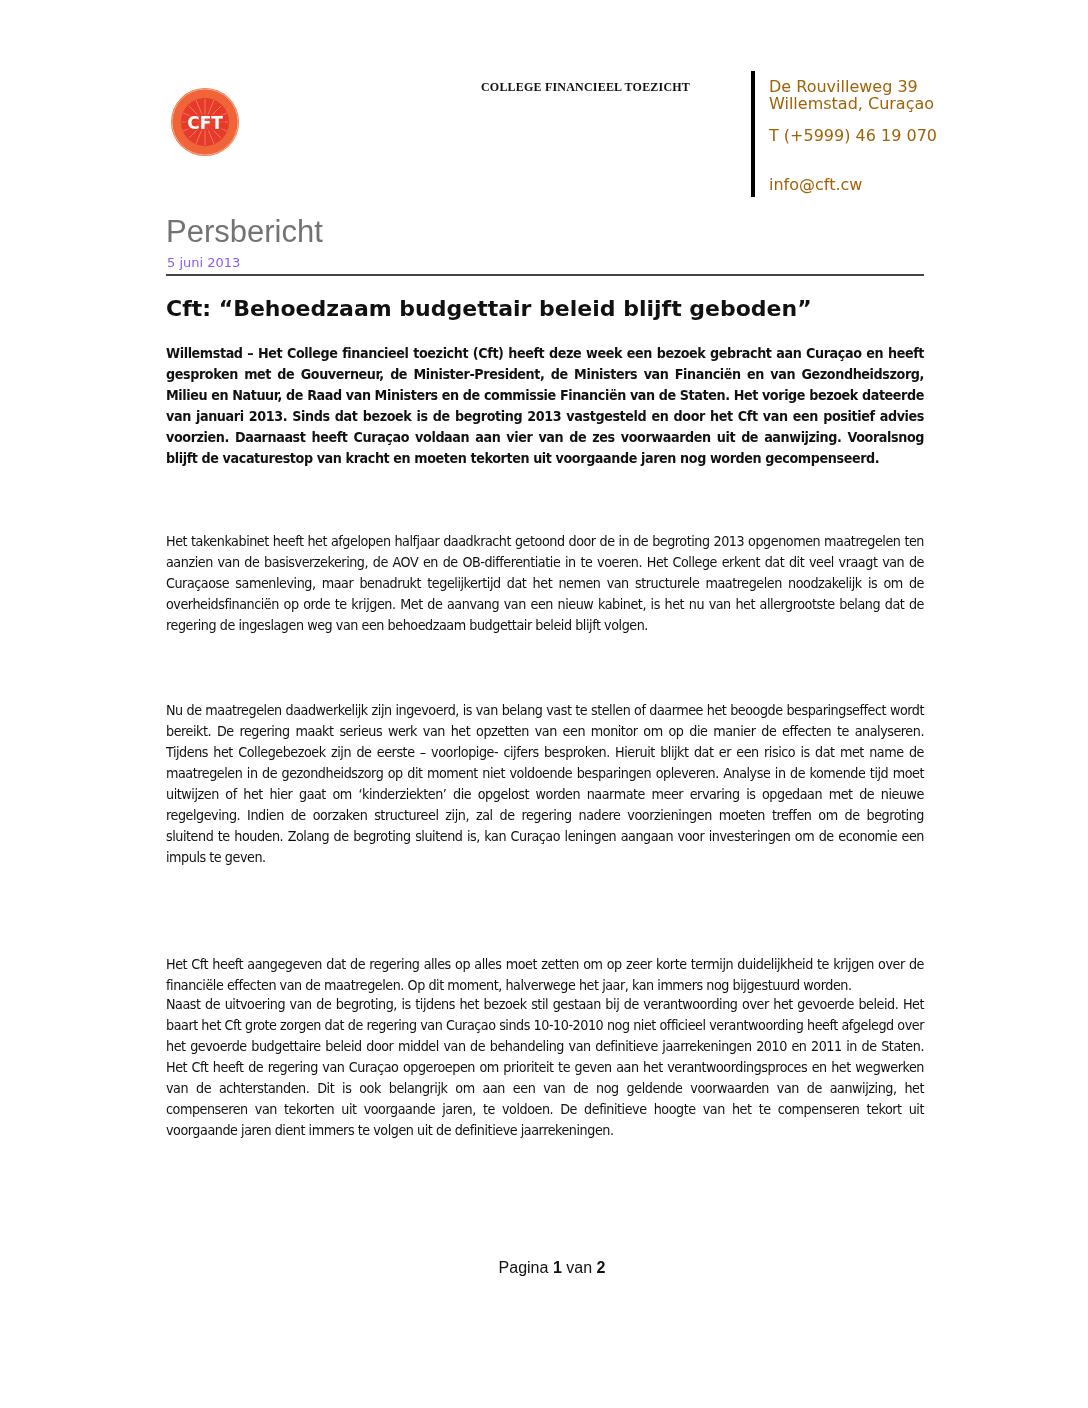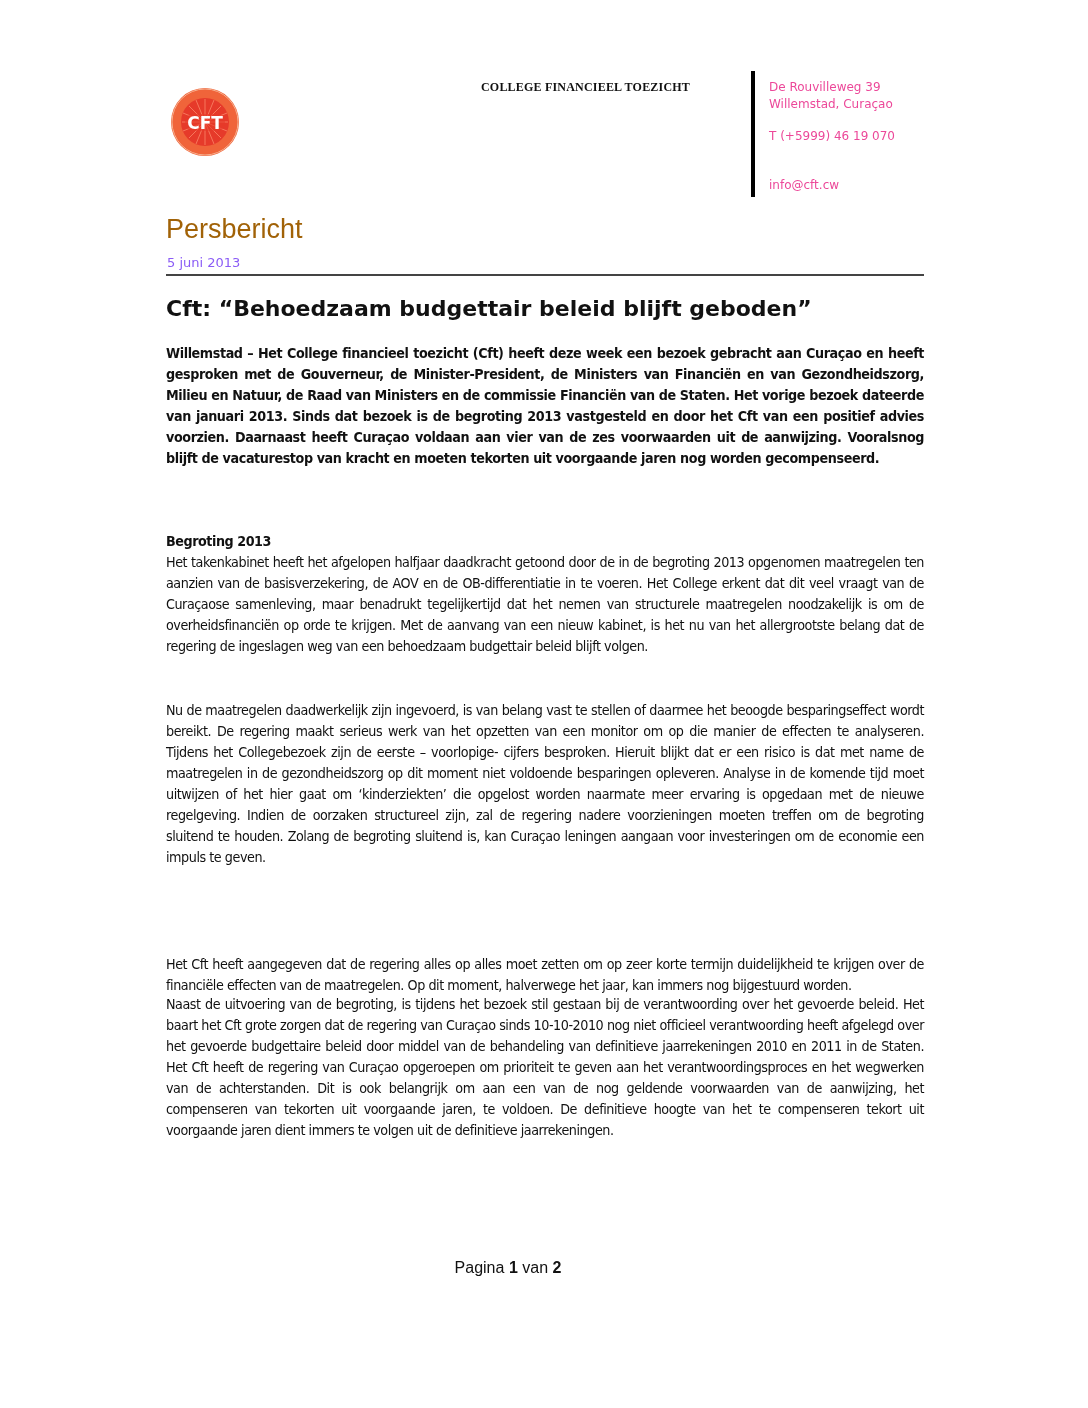--- a/index.html
+++ b/index.html
@@ -2,39 +2,39 @@
 <html><head>
 <meta charset="utf-8">
 <style>
   html, body { margin: 0; padding: 0; background: #ffffff; }
   body { width: 1088px; height: 1408px; position: relative; overflow: hidden;
          font-family: "DejaVu Sans", sans-serif; color: #111; }
   .logo { position: absolute; left: 170px; top: 87px; width: 70px; height: 70px; }
   .org-name { position: absolute; left: 481px; top: 80px; font-size: 12px; font-weight: bold;
               letter-spacing: 0.2px; font-family: Liberation Serif, serif; }
   .vbar { position: absolute; left: 751px; top: 71px; width: 4px; height: 126px; background: #000; }
-  .address { position: absolute; left: 769px; top: 79px; font-size: 12px; line-height: 16.5px; color:#ec4899; }
+  .address { position: absolute; left: 769px; top: 79px; font-size: 16px; line-height: 16.5px; color:#a16207; }
   .address .gap1 { height: 16px; }
   .address .gap2 { height: 32px; }
-  .title { position: absolute; left: 166px; top: 214px; font-size: 27px; font-weight: normal;
-           font-family: "Liberation Sans", sans-serif; color:#a16207; }
+  .title { position: absolute; left: 166px; top: 214px; font-size: 31px; font-weight: normal;
+           font-family: "Liberation Sans", sans-serif; color:#737373; }
   .date { position: absolute; left: 167px; top: 255px; font-size: 13px; color:#8b5cf6; }
   .hr { position: absolute; left: 166px; top: 274px; width: 758px; height: 2px; background: #444; }
   .headline { position: absolute; left: 166px; top: 296px; font-size: 22px; font-weight: bold; }
   .body { position: absolute; left: 166px; width: 758px; font-size: 14.2px; line-height: 21px;
           text-align: justify; font-family: "DejaVu Sans", sans-serif; letter-spacing: -0.45px;
           font-stretch: condensed; }
   .lead { top: 343px; font-weight: bold; letter-spacing: -0.4px; }
   .p-heading { font-weight: bold; }
   .sec1 { top: 531px; }
   .p2 { top: 700px; }
   .p3 { top: 954px; }
   .sec2 { top: 994px; }
   .footer { position: absolute; left: 0; width: 1016px; top: 1259px; text-align: center;
-            font-family: "Liberation Sans", sans-serif; font-size: 16px; }
+            font-family: "Liberation Sans", sans-serif; font-size: 16px; padding-left: 44px; }
   .footer b { font-weight: bold; }
 </style>
 </head>
 <body>
 
 <div class="logo">
   <svg width="70" height="70" viewBox="0 0 70 70">
     <circle cx="35" cy="35" r="34" fill="#f0643a"></circle>
     <circle cx="35" cy="35" r="33" fill="none" stroke="#f7b08f" stroke-width="1"></circle>
     <circle cx="35" cy="35" r="24" fill="#e63a2a"></circle>
@@ -66,21 +66,20 @@
 
 <div class="title">Persbericht</div>
 <div class="date">5 juni 2013</div>
 <div class="hr"></div>
 
 <div class="headline">Cft: “Behoedzaam budgettair beleid blijft geboden”</div>
 
 <div class="body lead">Willemstad – Het College financieel toezicht (Cft) heeft deze week een bezoek gebracht aan Curaçao en heeft gesproken met de Gouverneur, de Minister-President, de Ministers van Financiën en van Gezondheidszorg, Milieu en Natuur, de Raad van Ministers en de commissie Financiën van de Staten. Het vorige bezoek dateerde van januari 2013. Sinds dat bezoek is de begroting 2013 vastgesteld en door het Cft van een positief advies voorzien. Daarnaast heeft Curaçao voldaan aan vier van de zes voorwaarden uit de aanwijzing. Vooralsnog blijft de vacaturestop van kracht en moeten tekorten uit voorgaande jaren nog worden gecompenseerd.</div>
 
 <div class="body sec1">
-  <div class="p-heading">Begroting 2013</div>
   <div>Het takenkabinet heeft het afgelopen halfjaar daadkracht getoond door de in de begroting 2013 opgenomen maatregelen ten aanzien van de basisverzekering, de AOV en de OB-differentiatie in te voeren. Het College erkent dat dit veel vraagt van de Curaçaose samenleving, maar benadrukt tegelijkertijd dat het nemen van structurele maatregelen noodzakelijk is om de overheidsfinanciën op orde te krijgen. Met de aanvang van een nieuw kabinet, is het nu van het allergrootste belang dat de regering de ingeslagen weg van een behoedzaam budgettair beleid blijft volgen.</div>
 </div>
 <div class="body p2">Nu de maatregelen daadwerkelijk zijn ingevoerd, is van belang vast te stellen of daarmee het beoogde besparingseffect wordt bereikt. De regering maakt serieus werk van het opzetten van een monitor om op die manier de effecten te analyseren. Tijdens het Collegebezoek zijn de eerste – voorlopige- cijfers besproken. Hieruit blijkt dat er een risico is dat met name de maatregelen in de gezondheidszorg op dit moment niet voldoende besparingen opleveren. Analyse in de komende tijd moet uitwijzen of het hier gaat om ‘kinderziekten’ die opgelost worden naarmate meer ervaring is opgedaan met de nieuwe regelgeving. Indien de oorzaken structureel zijn, zal de regering nadere voorzieningen moeten treffen om de begroting sluitend te houden. Zolang de begroting sluitend is, kan Curaçao leningen aangaan voor investeringen om de economie een impuls te geven.</div>
 <div class="body p3">Het Cft heeft aangegeven dat de regering alles op alles moet zetten om op zeer korte termijn duidelijkheid te krijgen over de financiële effecten van de maatregelen. Op dit moment, halverwege het jaar, kan immers nog bijgestuurd worden.</div>
 
 <div class="body sec2">
   <div>Naast de uitvoering van de begroting, is tijdens het bezoek stil gestaan bij de verantwoording over het gevoerde beleid. Het baart het Cft grote zorgen dat de regering van Curaçao sinds 10-10-2010 nog niet officieel verantwoording heeft afgelegd over het gevoerde budgettaire beleid door middel van de behandeling van definitieve jaarrekeningen 2010 en 2011 in de Staten. Het Cft heeft de regering van Curaçao opgeroepen om prioriteit te geven aan het verantwoordingsproces en het wegwerken van de achterstanden. Dit is ook belangrijk om aan een van de nog geldende voorwaarden van de aanwijzing, het compenseren van tekorten uit voorgaande jaren, te voldoen. De definitieve hoogte van het te compenseren tekort uit voorgaande jaren dient immers te volgen uit de definitieve jaarrekeningen.</div>
 </div>
 
 <div class="footer">

